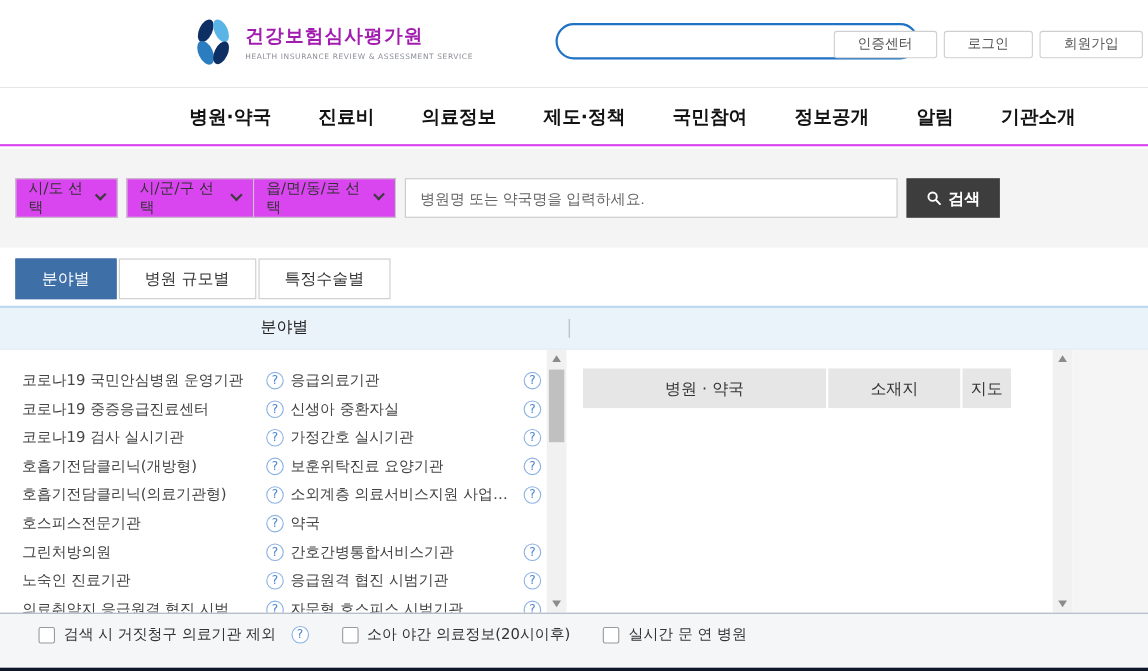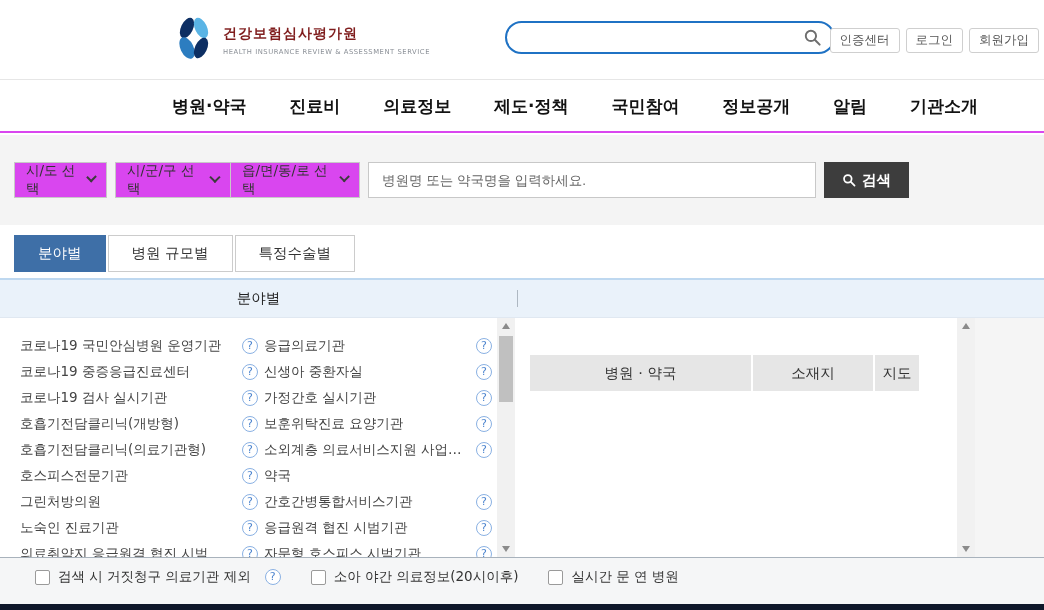--- a/index.html
+++ b/index.html
@@ -4,30 +4,30 @@
 <style>
   *{margin:0;padding:0;box-sizing:border-box;}
   html,body{width:1044px;height:610px;overflow:hidden;background:#fff;
     font-family:"DejaVu Sans","Liberation Sans",sans-serif;}
   .page{position:relative;width:1044px;height:610px;background:#fff;}
 
   
   .hdr{position:absolute;top:0;left:0;right:0;height:80px;background:#fff;border-bottom:1px solid #e6e6e6;}
   .logo{position:absolute;left:174px;top:16px;display:flex;align-items:center;gap:9px;cursor:pointer;}
   .logo-txt{display:flex;flex-direction:column;}
-  .logo-title{font-size:14px;font-weight:bold;color:#7f1d1d;letter-spacing:1px;line-height:24px;}
+  .logo-title{font-size:17px;font-weight:bold;color:#a21caf;letter-spacing:1px;line-height:24px;}
   .logo-sub{font-size:6.8px;color:#8a8f96;letter-spacing:.55px;margin-top:3px;}
   .tsearch{position:absolute;left:505px;top:21px;width:330px;height:33px;border:2px solid #1f72c4;
     border-radius:18px;background:#fff;display:flex;align-items:center;padding-right:8px;}
   .tsearch input{flex:1;height:100%;border:none;outline:none;background:transparent;
     border-radius:18px;padding:0 14px;font-size:14px;color:#333;}
   .magbtn{width:26px;height:26px;border:none;background:transparent;color:#6e6e6e;
     display:flex;align-items:center;justify-content:center;cursor:pointer;}
   .utils{position:absolute;right:5px;top:28px;display:flex;gap:6px;}
-  .utils .ubtn{height:25px;padding:0 9px;border:1px solid #cfcfcf;border-radius:3px;background:#fff;
+  .utils .ubtn{height:25px;padding:0 21px;border:1px solid #cfcfcf;border-radius:3px;background:#fff;
     font-size:12.5px;color:#555;cursor:pointer;font-family:inherit;}
 
   
   .nav{position:absolute;top:81px;left:0;right:0;height:52px;background:#fff;
     border-bottom:2px solid #d946ef;display:flex;align-items:center;}
   .nav-inner{margin-left:172px;width:806px;display:flex;justify-content:space-between;}
   .nav-inner a{font-size:17px;font-weight:bold;color:#121212;text-decoration:none;cursor:pointer;white-space:nowrap;}
 
   
   .fbar{position:absolute;top:135px;left:0;right:0;height:90px;background:#f4f4f4;}
@@ -75,27 +75,27 @@
   .vscroll.sr{left:957px;}
   .sarr{position:absolute;left:0;width:18px;height:16px;cursor:pointer;}
   .sarr.up{top:0;} .sarr.dn{bottom:0;}
   .sarr::after{content:"";position:absolute;left:5px;border-left:4px solid transparent;border-right:4px solid transparent;}
   .sarr.up::after{top:5px;border-bottom:6px solid #8b8b8b;}
   .sarr.dn::after{bottom:5px;border-top:6px solid #8b8b8b;}
   .sthumb{position:absolute;left:2px;top:18px;width:14px;height:66px;background:#c0c0c0;cursor:grab;}
 
   .results{position:absolute;left:530px;top:17px;display:flex;gap:2px;}
   .th{height:36px;background:#e6e6e6;display:flex;align-items:center;justify-content:center;
-    font-size:14.5px;color:#333;margin-top:20px;}
+    font-size:14.5px;color:#333;}
   .th.c-name{width:221px;} .th.c-addr{width:120px;} .th.c-map{width:44px;}
   .gutter{position:absolute;left:975px;top:0;width:69px;height:239px;background:#f5f5f5;}
 
   
   .foot{position:absolute;top:557px;left:0;right:0;height:53px;background:#f5f6f7;
-    border-top:1px solid #a8b2bc;border-bottom:6px solid #0f172a;
+    border-top:1px solid #a8b2bc;border-bottom:3px solid #0f172a;
     display:flex;align-items:flex-start;padding:10px 0 0 35px;gap:30px;}
   .opt{display:flex;align-items:center;gap:8px;font-size:13.5px;color:#333;cursor:pointer;white-space:nowrap;}
   .cb{width:15px;height:15px;border:1px solid #9a9a9a;border-radius:2px;background:#fff;cursor:pointer;}
 </style>
 </head>
 <body>
 
 <div class="page">
 
   <header class="hdr">

